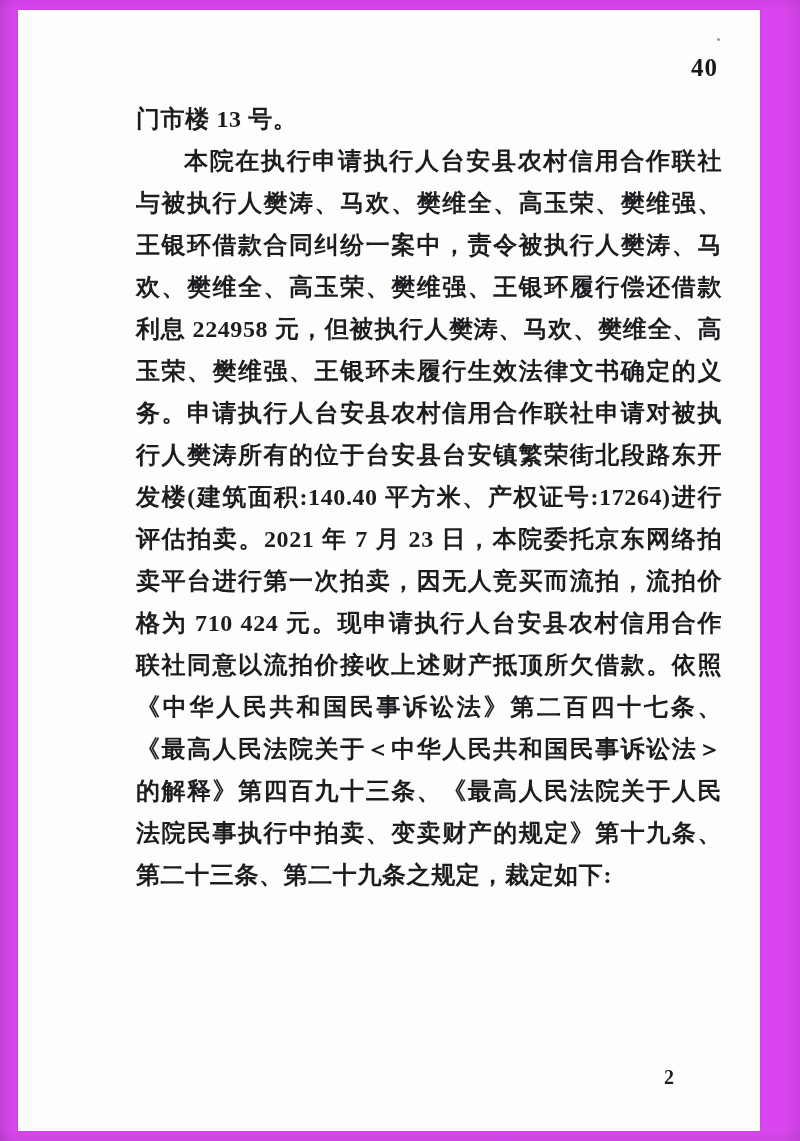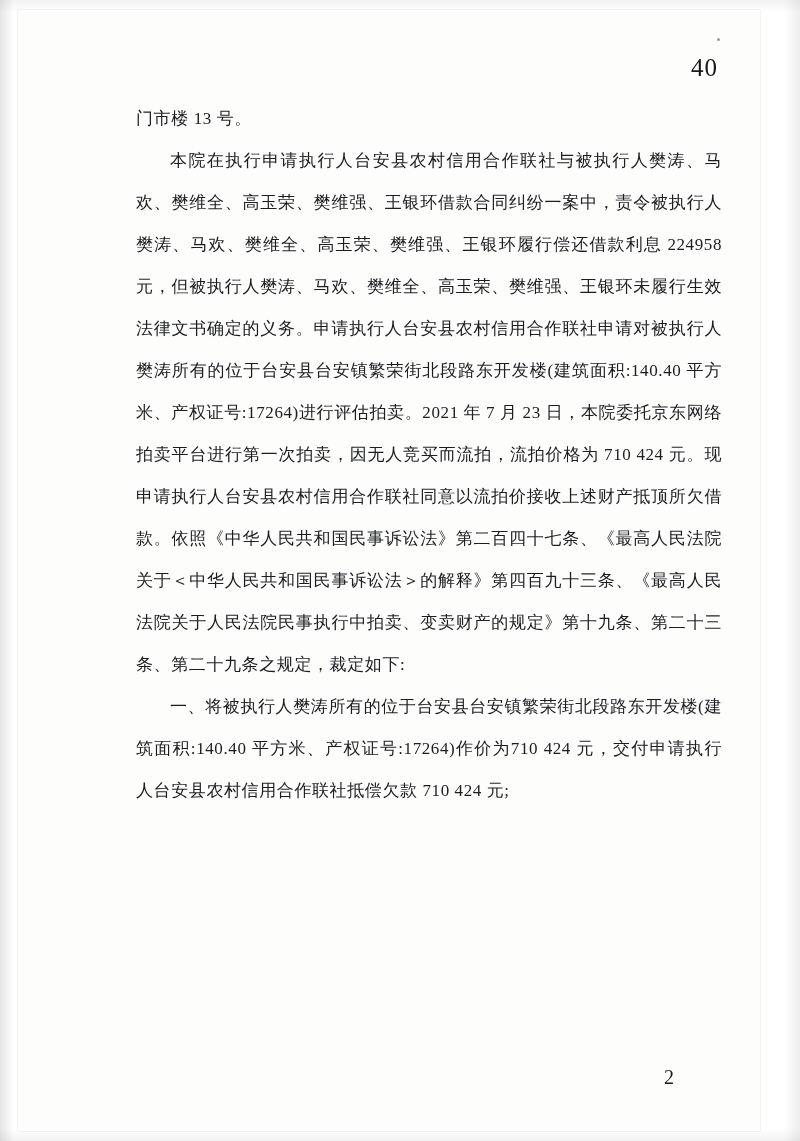--- a/index.html
+++ b/index.html
@@ -10,22 +10,23 @@
   body {
     width: 800px;
     height: 1141px;
     overflow: hidden;
     font-family: "Liberation Serif", "DejaVu Serif", serif;
   }
   .page {
     position: relative;
     width: 800px;
     height: 1141px;
-    background: #ffffff;
+    background: #d946ef;
     box-sizing: border-box;
+    font-weight: bold;
   }
   
   .page::before {
     content: "";
     position: absolute;
     left: 0; top: 0; right: 0; bottom: 0;
     background:
       linear-gradient(to right, rgba(0,0,0,0.10) 0px, rgba(0,0,0,0.0) 14px),
       linear-gradient(to left, rgba(0,0,0,0.07) 0px, rgba(0,0,0,0.0) 16px),
       linear-gradient(to bottom, rgba(0,0,0,0.05) 0px, rgba(0,0,0,0.0) 12px),
@@ -59,21 +60,21 @@
     background: #9a9a9a;
     border-radius: 50%;
   }
   .body-text {
     position: absolute;
     left: 118px;
     top: 88px;
     width: 586px;
   }
   .para {
-    font-size: 17px;
+    font-size: 24px;
     line-height: 42px;
     color: #1b1d21;
     text-align: justify;
     text-align-last: left;
     letter-spacing: 0.6px;
     margin: 0;
     font-family: "Liberation Serif", "DejaVu Serif", serif;
   }
   .para.indent {
     text-indent: 2em;
@@ -95,18 +96,17 @@
 <div class="page">
   <div class="sheet">
 
     <div class="dot-mark"></div>
 
     <div class="page-number-top">40</div>
 
     <div class="body-text">
       <p class="para">门市楼 13 号。</p>
       <p class="para indent">本院在执行申请执行人台安县农村信用合作联社与被执行人樊涛、马欢、樊维全、高玉荣、樊维强、王银环借款合同纠纷一案中，责令被执行人樊涛、马欢、樊维全、高玉荣、樊维强、王银环履行偿还借款利息 224958 元，但被执行人樊涛、马欢、樊维全、高玉荣、樊维强、王银环未履行生效法律文书确定的义务。申请执行人台安县农村信用合作联社申请对被执行人樊涛所有的位于台安县台安镇繁荣街北段路东开发楼(建筑面积:140.40 平方米、产权证号:17264)进行评估拍卖。2021 年 7 月 23 日，本院委托京东网络拍卖平台进行第一次拍卖，因无人竞买而流拍，流拍价格为 710 424 元。现申请执行人台安县农村信用合作联社同意以流拍价接收上述财产抵顶所欠借款。依照《中华人民共和国民事诉讼法》第二百四十七条、《最高人民法院关于＜中华人民共和国民事诉讼法＞的解释》第四百九十三条、《最高人民法院关于人民法院民事执行中拍卖、变卖财产的规定》第十九条、第二十三条、第二十九条之规定，裁定如下:</p>
-      <p class="para indent">一、将被执行人樊涛所有的位于台安县台安镇繁荣街北段路东开发楼(建筑面积:140.40 平方米、产权证号:17264)作价为710 424 元，交付申请执行人台安县农村信用合作联社抵偿欠款 710 424 元;</p>
     </div>
 
     <div class="page-number-bottom">2</div>
   </div>
 </div>
 
 </body></html>

